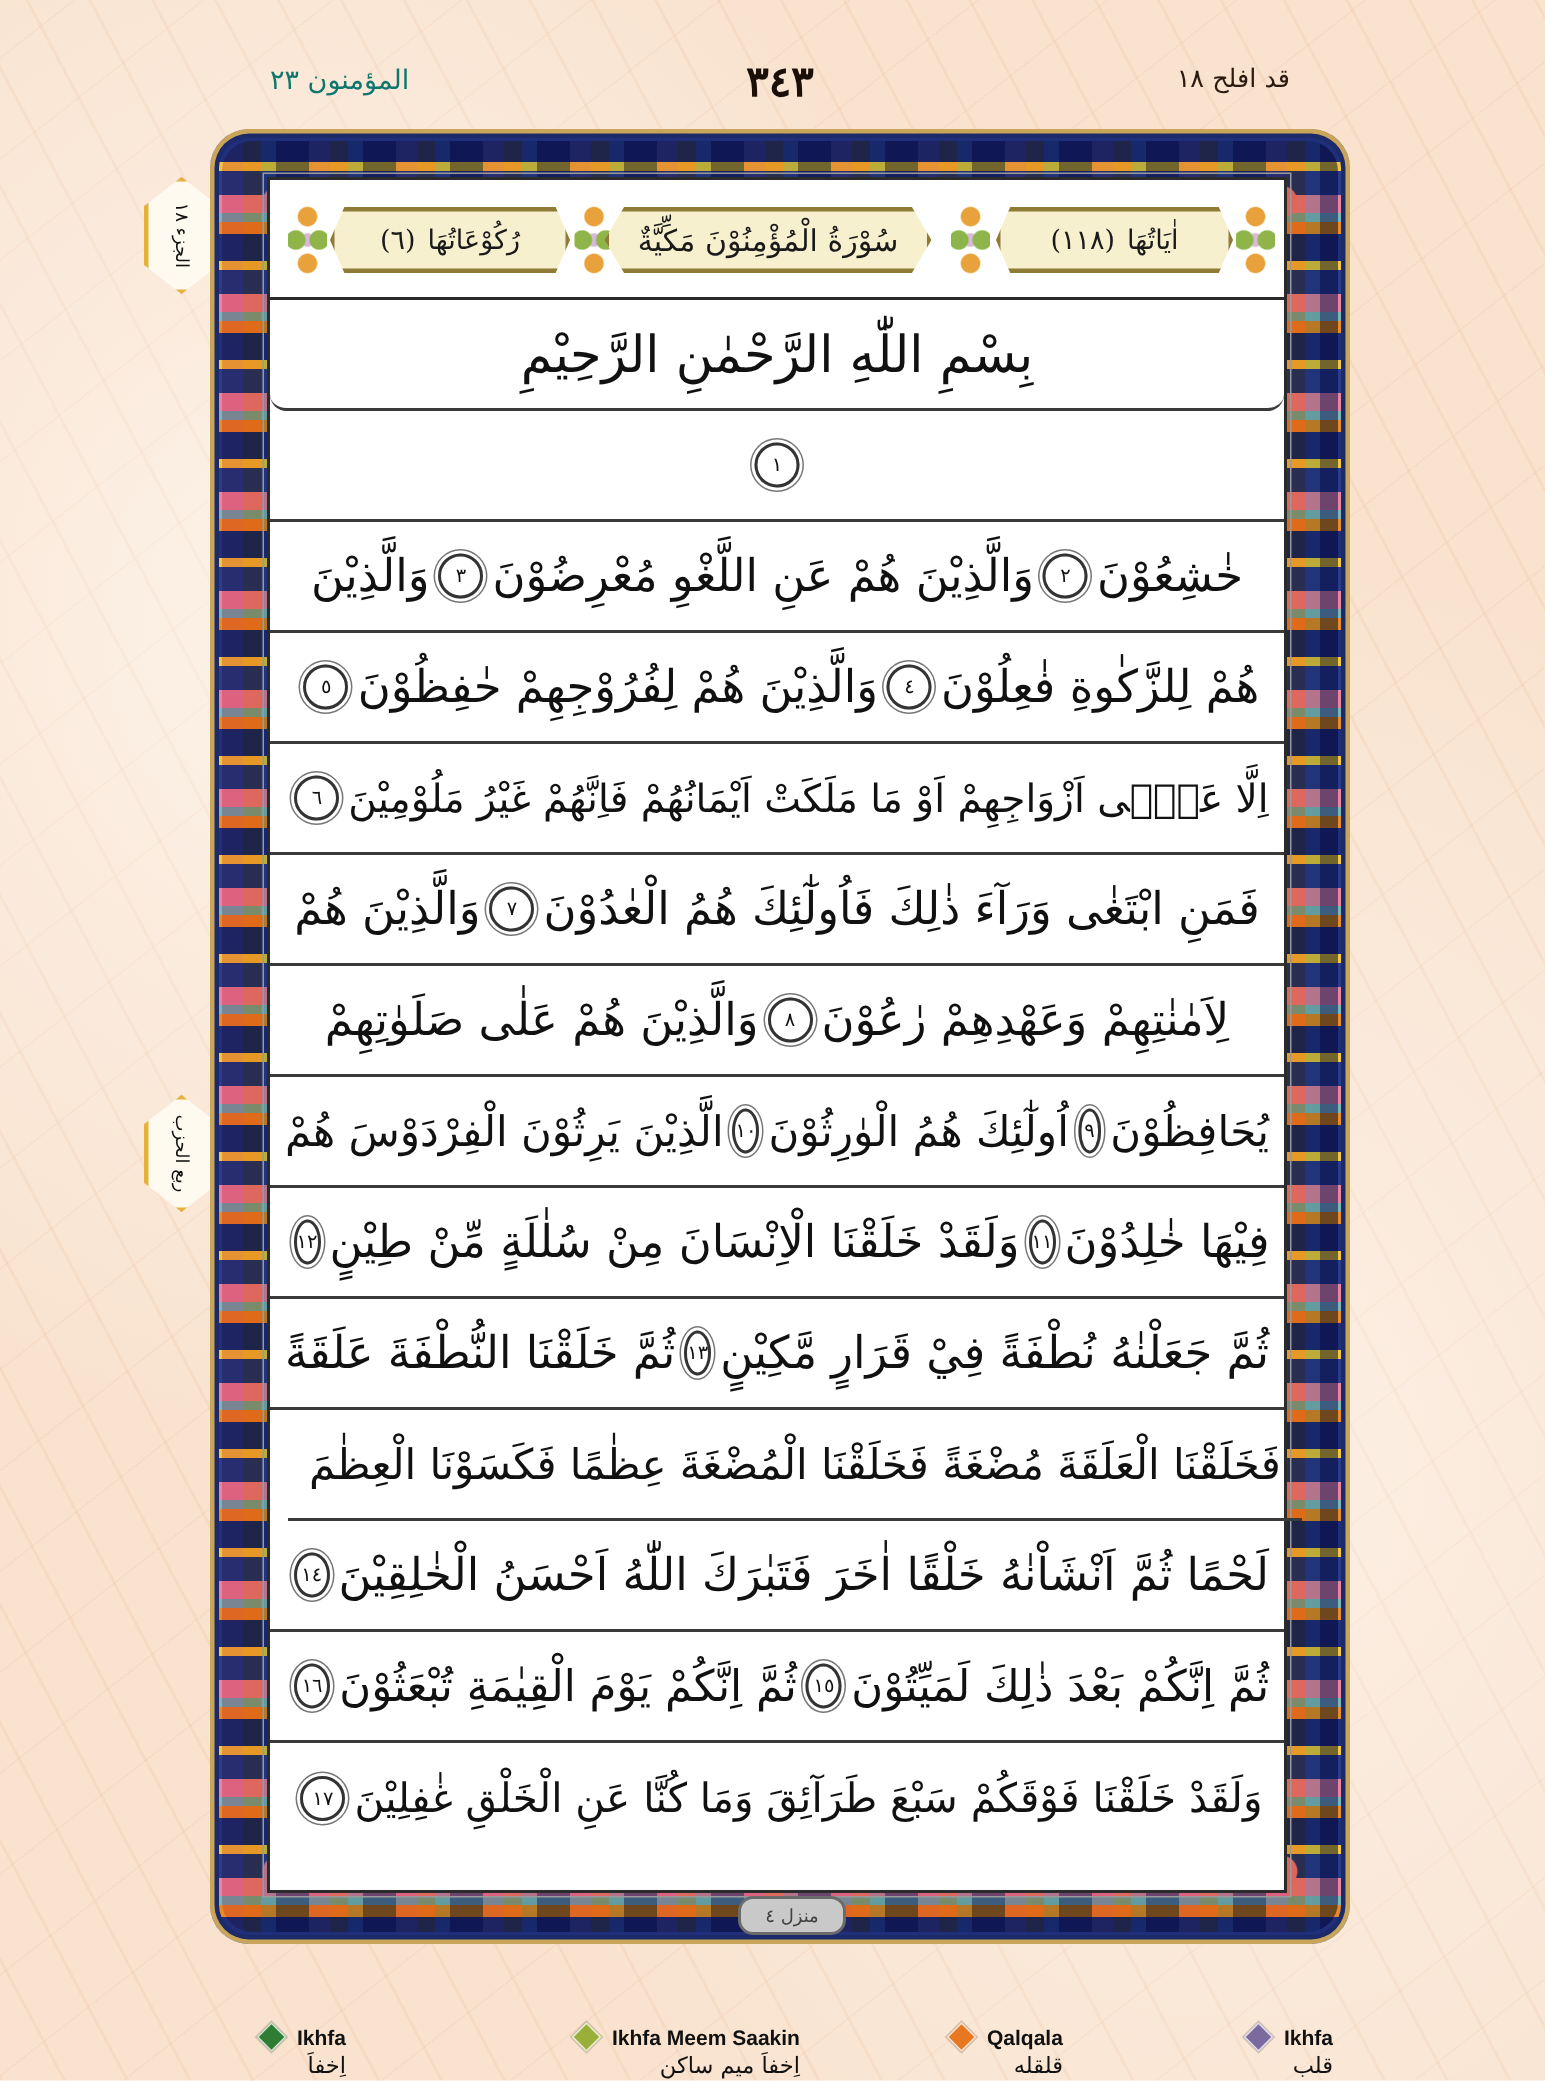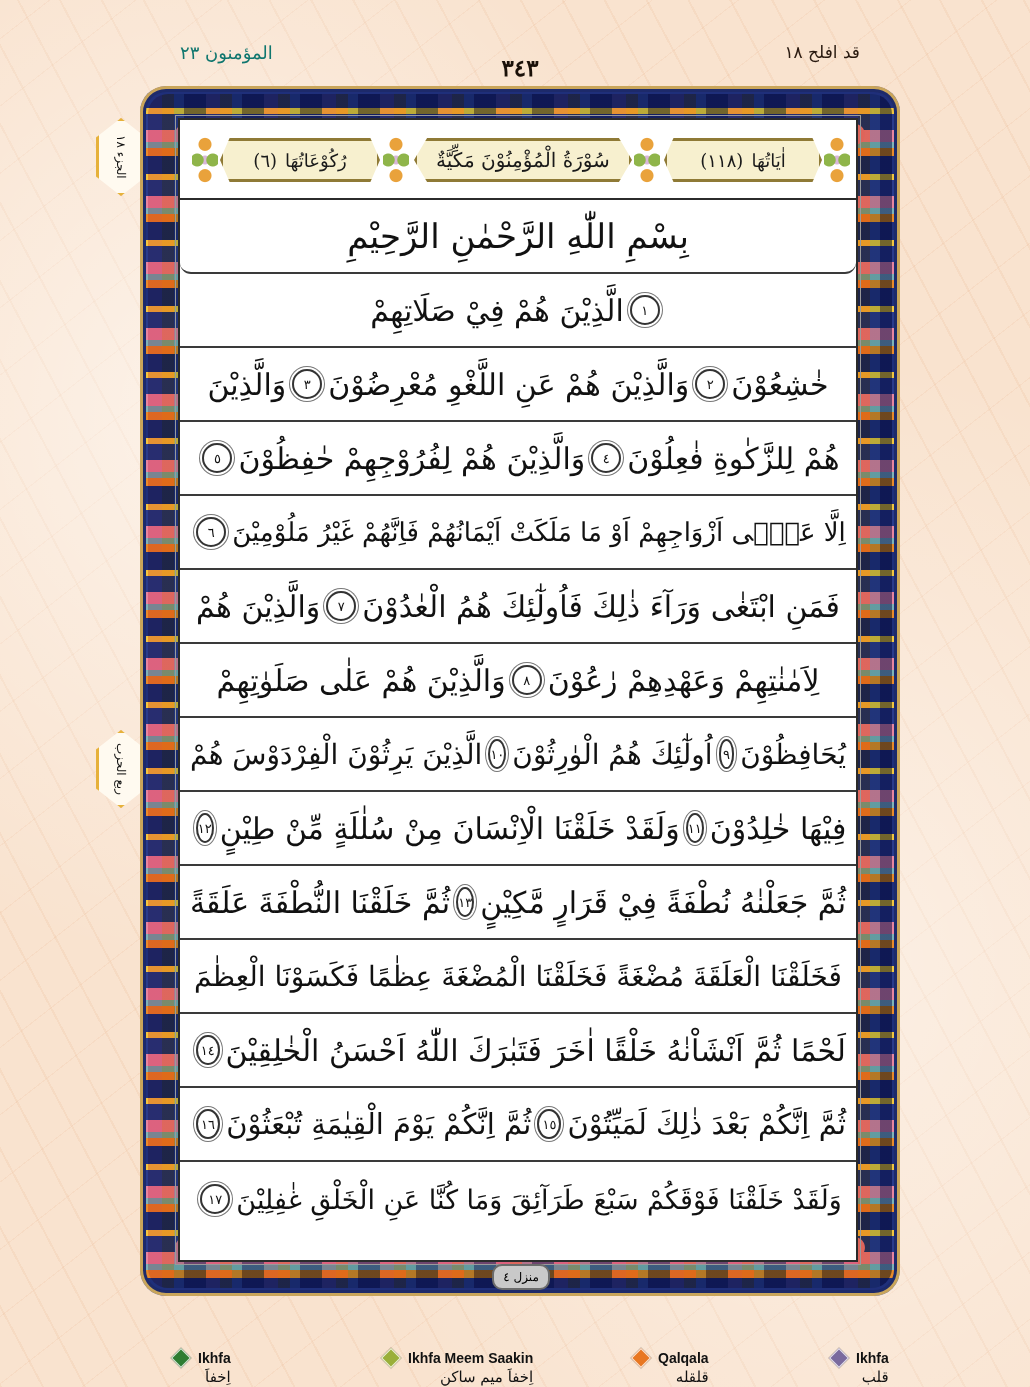--- a/index.html
+++ b/index.html
@@ -10,21 +10,21 @@
     background:
       radial-gradient(ellipse at 20% 30%, rgba(255,255,255,0.55) 0%, rgba(255,255,255,0) 40%),
       radial-gradient(ellipse at 80% 70%, rgba(255,255,255,0.45) 0%, rgba(255,255,255,0) 45%),
       repeating-linear-gradient(62deg, rgba(232,180,140,0.18) 0 2px, rgba(0,0,0,0) 2px 37px),
       repeating-linear-gradient(-38deg, rgba(232,170,130,0.14) 0 1px, rgba(0,0,0,0) 1px 53px),
       #f9e3cf;
   }
   
   .running-header { position: absolute; top: 38px; left: 180px; width: 680px; height: 40px; }
   .rh-left  { position: absolute; left: 0; top: 4px; font-family: "DejaVu Serif", serif; font-size: 18px; color: #0f766e; direction: rtl; }
-  .rh-center{ position: absolute; left: 0; right: 0; top: 16px; text-align: center; font-family: "DejaVu Serif", serif; font-size: 23px; font-weight: bold; color: #1a1008; }
+  .rh-center{ position: absolute; left: 0; right: 0; top: 0; text-align: center; font-family: "DejaVu Serif", serif; font-size: 28px; font-weight: bold; color: #1a1008; }
   .rh-right { position: absolute; right: 0; top: 4px; font-family: "DejaVu Serif", serif; font-size: 17px; color: #2a1a10; direction: rtl; }
 
   
   .frame {
     position: absolute; left: 140px; top: 86px; width: 760px; height: 1210px;
     border-radius: 26px;
     background:
       radial-gradient(circle at 6% 4%, #e8829a 0 10px, transparent 11px),
       radial-gradient(circle at 94% 4%, #e8829a 0 10px, transparent 11px),
       radial-gradient(circle at 6% 96%, #e8829a 0 10px, transparent 11px),
@@ -55,21 +55,21 @@
     position: absolute; top: 18px; height: 44px;
     background: #f7f0cf;
     border: 3px solid #8f7a36;
     border-radius: 4px;
     clip-path: polygon(6% 0, 94% 0, 100% 50%, 94% 100%, 6% 100%, 0 50%);
     display: flex; align-items: center; justify-content: center;
     font-family: "DejaVu Serif", serif; color: #1a1a1a; direction: rtl;
   }
   .cartouche-inner { display: flex; align-items: center; gap: 8px; }
   .c-left  { left: 40px;  width: 160px; font-size: 18px; }
-  .c-mid   { left: 234px; width: 218px; font-size: 20px; }
+  .c-mid   { left: 223px; width: 218px; font-size: 20px; }
   .c-right { left: 484px; width: 158px; font-size: 18px; }
   .knot {
     position: absolute; top: 14px; width: 26px; height: 52px;
     background:
       radial-gradient(circle at 50% 20%, #e9a23b 0 6px, transparent 7px),
       radial-gradient(circle at 50% 80%, #e9a23b 0 6px, transparent 7px),
       radial-gradient(circle at 20% 50%, #8fb54a 0 6px, transparent 7px),
       radial-gradient(circle at 80% 50%, #8fb54a 0 6px, transparent 7px),
       radial-gradient(circle at 50% 50%, #d8b7d8 0 4px, transparent 5px);
   }
@@ -105,24 +105,24 @@
     clip-path: polygon(50% 0, 100% 25%, 100% 75%, 50% 100%, 0 75%, 0 25%);
     display: flex; align-items: center; justify-content: center;
     writing-mode: vertical-rl;
     font-family: "DejaVu Serif", serif; font-size: 12px; color: #111;
   }
   .side-juz { top: 118px; }
   .side-ruku { top: 730px; }
 
   
   .manzil {
-    position: absolute; left: 492px; top: 1264px; width: 58px; height: 26px;
+    position: absolute; left: 492px; top: 1264px; width: 72px; height: 26px;
     background: #c9c9c9; border: 2px solid #6b6b6b; border-radius: 10px;
     display: flex; align-items: center; justify-content: center;
-    font-family: "DejaVu Serif", serif; font-size: 12px; color: #000000; direction: rtl;
+    font-family: "DejaVu Serif", serif; font-size: 12px; color: #404040; direction: rtl;
   }
 
   
   .legend { position: absolute; top: 1310px; left: 160px; width: 740px; height: 50px; margin-top: 40px; }
   .legend-item { position: absolute; top: 0; }
   .legend-row { display: flex; align-items: center; gap: 4px; }
   .diamond {
     width: 14px; height: 14px; transform: rotate(45deg);
     border: 1px solid rgba(255,255,255,0.8);
     box-shadow: 0 0 0 1px rgba(0,0,0,0.15);
@@ -179,21 +179,20 @@
     </div>
     <div class="knot" style="left:644px"></div>
   </div>
 
   <div class="row bismillah" style="top:80px">
     <span class="row-text">بِسْمِ اللّٰهِ الرَّحْمٰنِ الرَّحِيْمِ</span>
   </div>
 
   <div class="row" style="top:154px">
     <span class="ayah-marker">١</span>
-    <span class="row-text">الَّذِيْنَ هُمْ فِيْ صَلَاتِهِمْ</span>
   </div>
 
   <div class="row" style="top:228px">
     <span class="row-text">خٰشِعُوْنَ</span>
     <span class="ayah-marker">٢</span>
     <span class="row-text">وَالَّذِيْنَ هُمْ عَنِ اللَّغْوِ مُعْرِضُوْنَ</span>
     <span class="ayah-marker">٣</span>
     <span class="row-text">وَالَّذِيْنَ</span>
   </div>
 
@@ -235,21 +234,21 @@
     <span class="row-text">وَلَقَدْ خَلَقْنَا الْاِنْسَانَ مِنْ سُلٰلَةٍ مِّنْ طِيْنٍ</span>
     <span class="ayah-marker">١٢</span>
   </div>
 
   <div class="row" style="top:746px">
     <span class="row-text">ثُمَّ جَعَلْنٰهُ نُطْفَةً فِيْ قَرَارٍ مَّكِيْنٍ</span>
     <span class="ayah-marker">١٣</span>
     <span class="row-text">ثُمَّ خَلَقْنَا النُّطْفَةَ عَلَقَةً</span>
   </div>
 
-  <div class="row" style="top: 820px; font-size: 28px;">
+  <div class="row" style="top: 820px; font-size: 28px; margin-left: 12px;">
     <span class="row-text">فَخَلَقْنَا الْعَلَقَةَ مُضْغَةً فَخَلَقْنَا الْمُضْغَةَ عِظٰمًا فَكَسَوْنَا الْعِظٰمَ</span>
   </div>
 
   <div class="row" style="top:894px">
     <span class="row-text">لَحْمًا ثُمَّ اَنْشَاْنٰهُ خَلْقًا اٰخَرَ فَتَبٰرَكَ اللّٰهُ اَحْسَنُ الْخٰلِقِيْنَ</span>
     <span class="ayah-marker">١٤</span>
   </div>
 
   <div class="row" style="top: 968px; font-size: 29px;">
     <span class="row-text">ثُمَّ اِنَّكُمْ بَعْدَ ذٰلِكَ لَمَيِّتُوْنَ</span>

